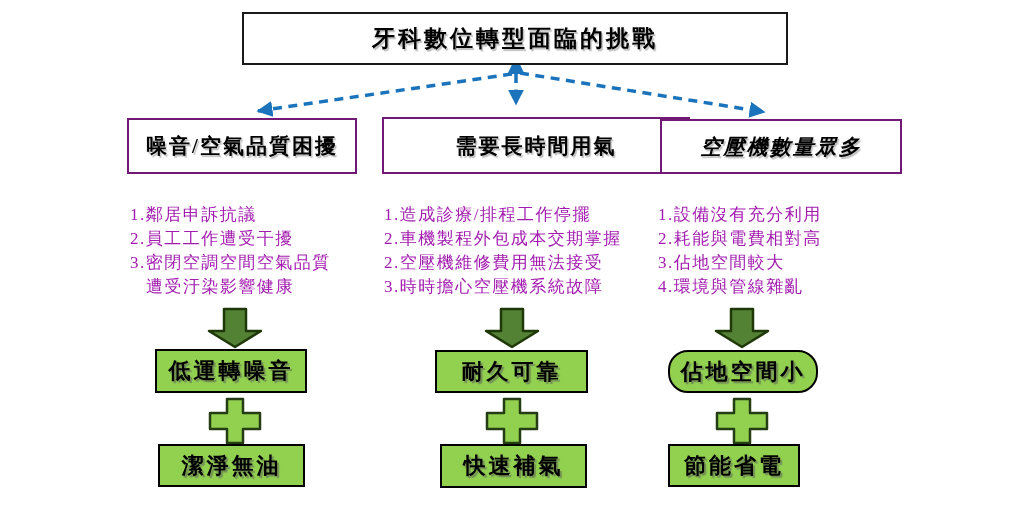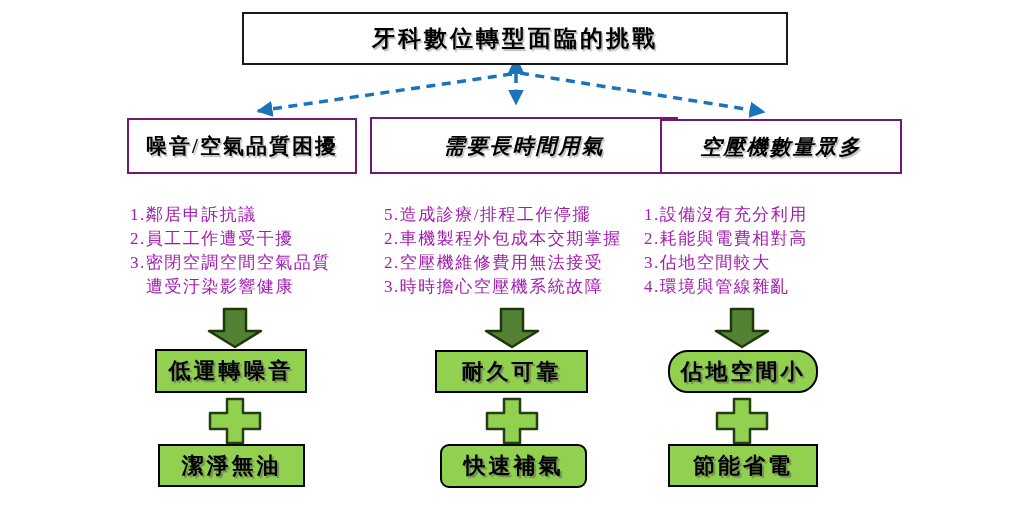--- a/index.html
+++ b/index.html
@@ -36,50 +36,50 @@
     position: absolute;
     background: #ffffff;
     border: 2px solid #701a75;
     display: flex; align-items: center; justify-content: center;
     font-size: 21px; font-weight: bold; color: #000;
     letter-spacing: 2px;
     text-shadow: 1.5px 1.5px 1px rgba(140,140,140,0.55);
     z-index: 2;
   }
   .cat-box.c1 { left: 127px; top: 118px; width: 230px; height: 56px; }
-  .cat-box.c2 { left: 370px; top: 117px; width: 308px; height: 57px; font-style: italic; }
+  .cat-box.c2 { left: 382px; top: 117px; width: 308px; height: 57px; }
   .cat-box.c3 { left: 660px; top: 119px; width: 242px; height: 55px; font-style: italic; }
   .issue-list {
     position: absolute;
     font-size: 17px; color: #a21caf;
     letter-spacing: 1.5px;
     line-height: 24px;
     z-index: 2;
     white-space: nowrap;
   }
   .issue-list.c1 { left: 130px; top: 203px; }
   .issue-list.c2 { left: 384px; top: 203px; }
-  .issue-list.c3 { left: 644px; top: 203px; font-family: Liberation Serif, serif; }
+  .issue-list.c3 { left: 658px; top: 203px; font-family: Liberation Serif, serif; }
   .issue-line.indent { padding-left: 16px; }
   .benefit-box {
     position: absolute;
     background: #92d050;
     border: 2px solid #000000;
     display: flex; align-items: center; justify-content: center;
     font-size: 22px; font-weight: bold; color: #000;
     letter-spacing: 3px;
     text-shadow: 2px 2px 1px rgba(90,90,90,0.55);
     z-index: 2;
   }
   .benefit-box.t1 { left: 155px; top: 349px; width: 152px; height: 44px; }
   .benefit-box.t2 { left: 435px; top: 350px; width: 153px; height: 43px; }
   .benefit-box.t3 { left: 668px; top: 350px; width: 150px; height: 43px; border-radius: 20px; }
   .benefit-box.b1 { left: 158px; top: 444px; width: 147px; height: 43px; }
-  .benefit-box.b2 { left: 440px; top: 444px; width: 147px; height: 44px; border-radius: 9px; }
-  .benefit-box.b3 { left: 668px; top: 444px; width: 150px; height: 43px; }
+  .benefit-box.b2 { left: 440px; top: 444px; width: 147px; height: 44px; }
+  .benefit-box.b3 { left: 668px; top: 444px; width: 132px; height: 43px; }
 </style>
 </head>
 <body>
 
 <div class="canvas">
 
   <svg class="overlay" width="1024" height="508" viewBox="0 0 1024 508">
     <defs>
       <marker id="arrowBlue" viewBox="0 0 10 10" refX="9" refY="5" markerWidth="4.6" markerHeight="4.6" orient="auto-start-reverse" markerUnits="strokeWidth">
         <path d="M0,0 L10,5 L0,10 z" fill="#1b74bb"></path>
@@ -120,21 +120,21 @@
     <span>空壓機數量眾多</span>
   </div>
 
   <div class="issue-list c1">
     <div class="issue-line">1.鄰居申訴抗議</div>
     <div class="issue-line">2.員工工作遭受干擾</div>
     <div class="issue-line">3.密閉空調空間空氣品質</div>
     <div class="issue-line indent">遭受汙染影響健康</div>
   </div>
   <div class="issue-list c2">
-    <div class="issue-line">5.造成診療/排程工作停擺</div>
+    <div class="issue-line">1.造成診療/排程工作停擺</div>
     <div class="issue-line">2.車機製程外包成本交期掌握</div>
     <div class="issue-line">2.空壓機維修費用無法接受</div>
     <div class="issue-line">3.時時擔心空壓機系統故障</div>
   </div>
   <div class="issue-list c3">
     <div class="issue-line">1.設備沒有充分利用</div>
     <div class="issue-line">2.耗能與電費相對高</div>
     <div class="issue-line">3.佔地空間較大</div>
     <div class="issue-line">4.環境與管線雜亂</div>
   </div>

